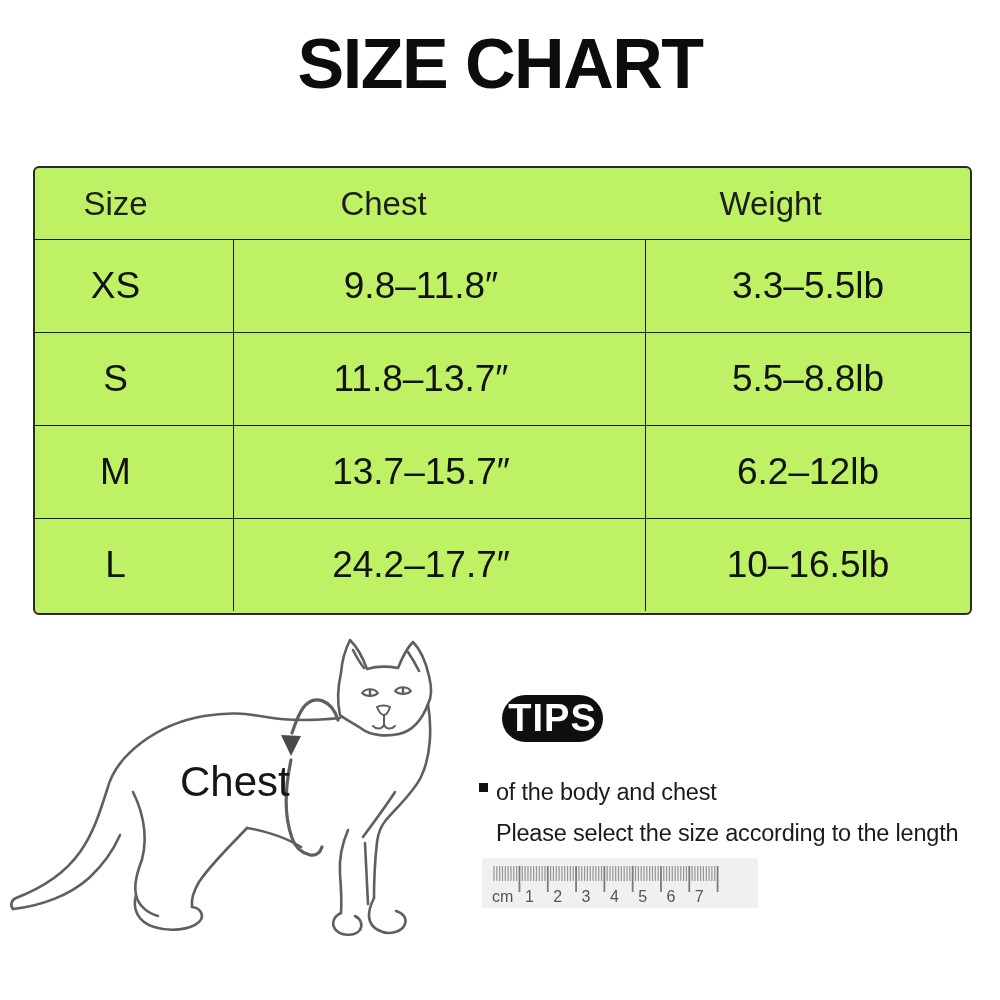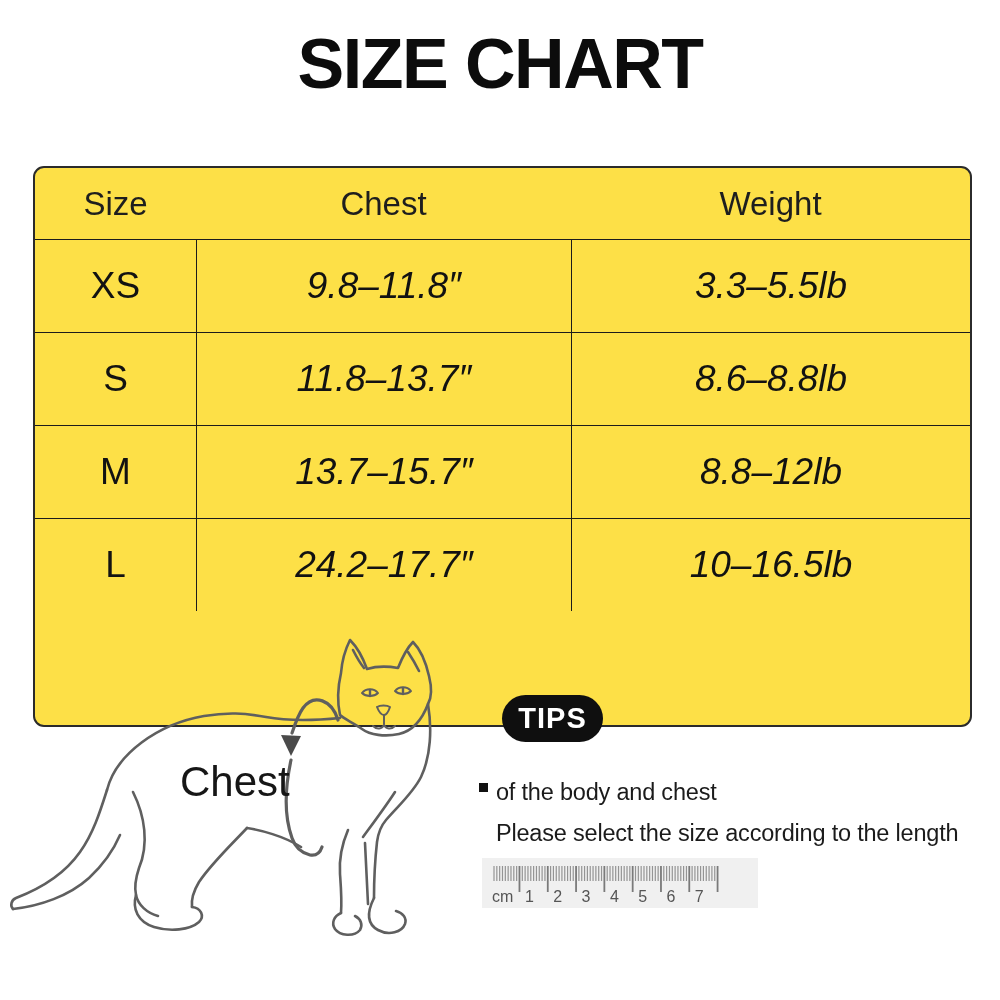--- a/index.html
+++ b/index.html
@@ -5,39 +5,39 @@
   html,body{margin:0;padding:0;background:#ffffff;}
   .page{
     position:relative;width:1000px;height:1000px;background:#ffffff;
     font-family:"Liberation Sans", sans-serif;overflow:hidden;
   }
   .title{
     position:absolute;left:0;top:24px;width:1000px;text-align:center;
     font-size:70px;font-weight:bold;letter-spacing:-1.5px;color:#0c0c0c;
   }
   .size-table{
-    position:absolute;left:33px;top:166px;width:939px;height:561px;
-    background:#fde047;border:2.5px solid #2b2b2b;border-radius:11px;
+    position:absolute;left:33px;top:166px;width:939px;height:449px;
+    background:#bef264;border:2.5px solid #2b2b2b;border-radius:6px;
     box-sizing:border-box;overflow:hidden;
   }
   .trow{display:grid;grid-template-columns:161px 375px 1fr;}
   .trow.head{height:71px;}
-  .trow.data{height:92px;border-top:1.6px solid #1c1c1c;}
+  .trow.data{height:92px;border-top:1.6px solid #1c1c1c;gap:37px;}
   .cell{
     display:flex;align-items:center;justify-content:center;
     font-size:37px;color:#121212;
   }
   .trow.head .cell{font-size:33px;color:#1e1e1e;}
-  .trow.data .cell + .cell{border-left:1.6px solid #1c1c1c;font-style:italic;}
+  .trow.data .cell + .cell{border-left:1.6px solid #1c1c1c;}
   .cat-wrap{position:absolute;left:8px;top:616px;width:484px;height:372px;}
   .tips-badge{
     position:absolute;left:502px;top:695px;width:101px;height:47px;
     background:#0f0f0f;border-radius:24px;color:#ffffff;
     display:flex;align-items:center;justify-content:center;
-    font-size:29px;font-weight:bold;letter-spacing:1px;
+    font-size:38px;font-weight:bold;letter-spacing:1px;
   }
   .tip-bullet{position:absolute;left:479px;top:783px;width:9px;height:9px;background:#111111;}
   .tip-text{
     position:absolute;left:496px;top:772px;width:480px;
     font-size:23.5px;line-height:41px;letter-spacing:-0.2px;color:#1b1b1b;
   }
   .ruler{position:absolute;left:482px;top:858px;}
 </style>
 </head>
 <body>
@@ -53,26 +53,26 @@
       <div class="cell">Weight</div>
     </div>
     <div class="trow data">
       <div class="cell">XS</div>
       <div class="cell">9.8–11.8″</div>
       <div class="cell">3.3–5.5lb</div>
     </div>
     <div class="trow data">
       <div class="cell">S</div>
       <div class="cell">11.8–13.7″</div>
-      <div class="cell">8.6–8.8lb</div>
+      <div class="cell">5.5–8.8lb</div>
     </div>
     <div class="trow data">
       <div class="cell">M</div>
       <div class="cell">13.7–15.7″</div>
-      <div class="cell">8.8–12lb</div>
+      <div class="cell">6.2–12lb</div>
     </div>
     <div class="trow data">
       <div class="cell">L</div>
       <div class="cell">24.2–17.7″</div>
       <div class="cell">10–16.5lb</div>
     </div>
   </div>
 
   <div class="cat-wrap">
     <svg width="484" height="372" viewBox="0 0 484 372">

